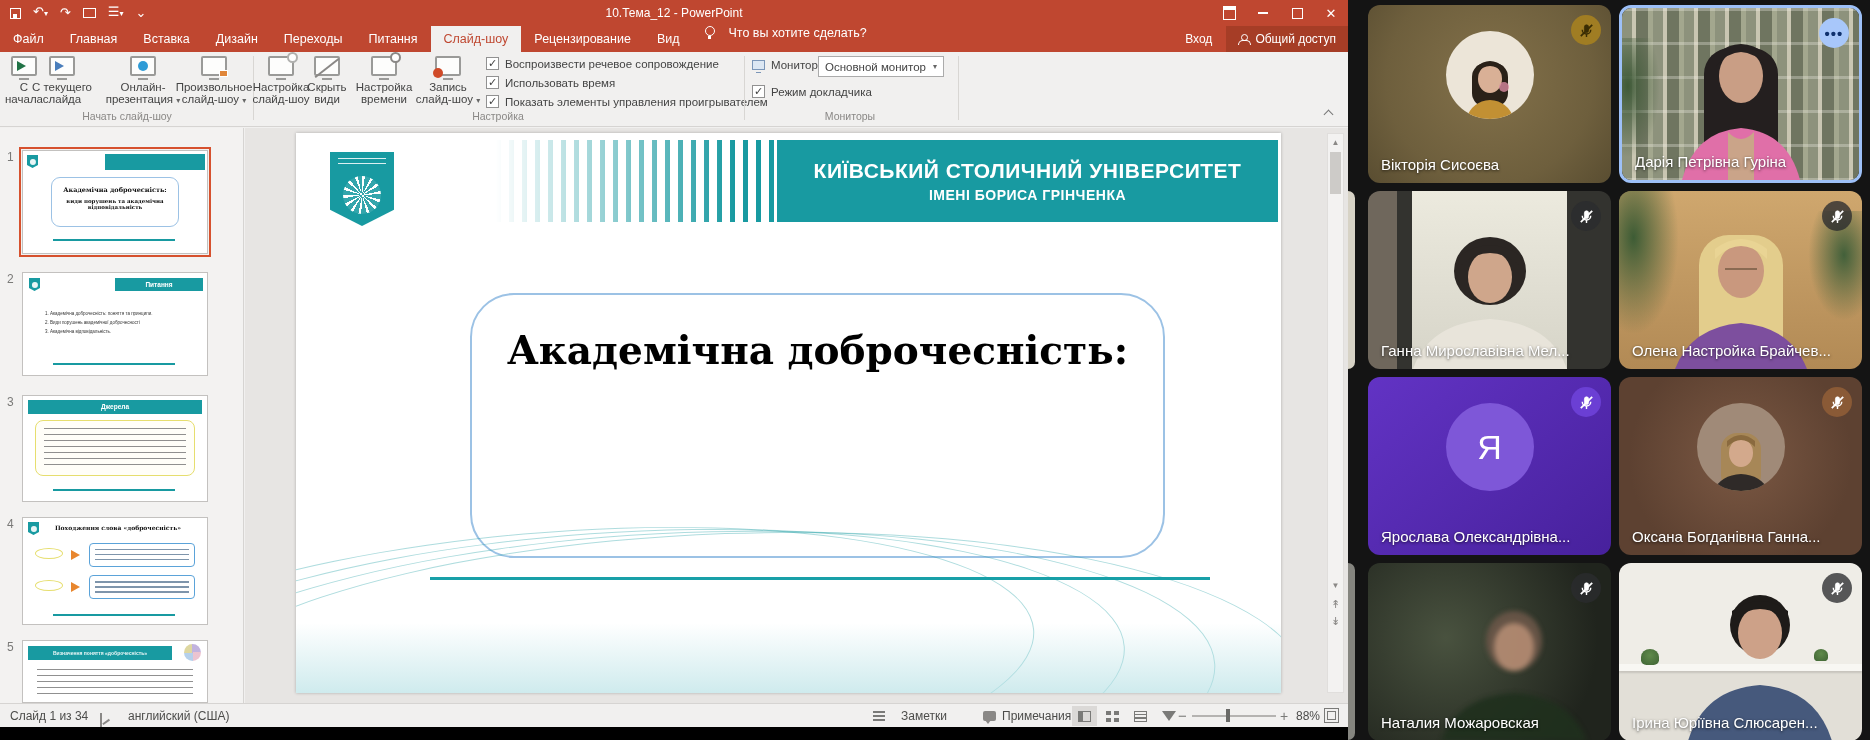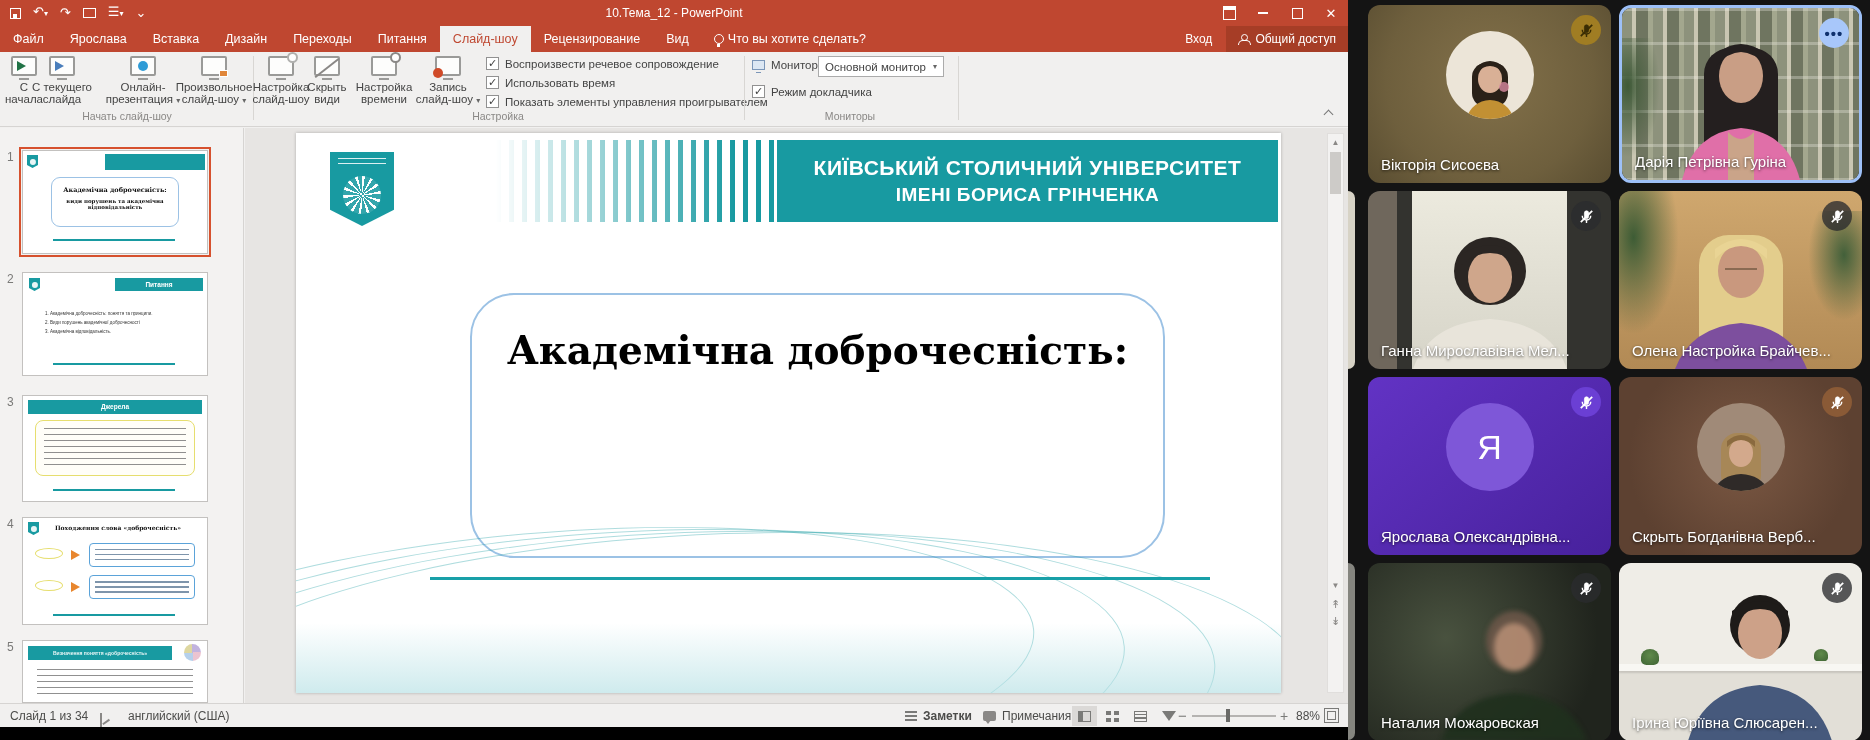--- a/index.html
+++ b/index.html
@@ -20,21 +20,21 @@
   .wc { width:34px; height:26px; display:flex; align-items:center; justify-content:center; color:#fff; font-size:11px; }
   .wc-min::after { content:""; width:10px; height:1.5px; background:#fff; }
   .wc-rest::after { content:""; width:9px; height:9px; border:1.5px solid #fff; }
   .wc-ribb::after { content:""; width:11px; height:9px; border:1.5px solid #fff; border-top-width:4px; }
   .wc-close { font-size:13px; }
 
   
   .tabs { position:absolute; left:0; top:26px; width:1348px; height:26px; background:#bf4730; display:flex; align-items:stretch; font-size:12.5px; color:#fff; }
   .tab { padding:0 13px; display:flex; align-items:center; cursor:default; }
   .tab.active { background:#f1f0ef; color:#bf4730; }
-  .tellme { display:flex; align-items:center; gap:4px; padding:0 12px; }
+  .tellme { display:flex; gap:14px; padding:0 12px; }
   .bulb { width:10px; height:10px; border:1.5px solid #fff; border-radius:50%; position:relative; }
   .bulb::after { content:""; position:absolute; left:2px; bottom:-4px; width:3px; height:3px; background:#fff; }
   .tabs-right { position:absolute; right:0; top:26px; height:26px; display:flex; align-items:center; color:#fff; font-size:12px; }
   .signin { padding:0 14px; }
   .sharebtn { height:26px; display:flex; align-items:center; gap:6px; padding:0 12px; background:#a63d26; }
   .personicon { width:11px; height:11px; position:relative; }
   .personicon::before { content:""; position:absolute; left:3px; top:0; width:5px; height:5px; border-radius:50%; border:1.3px solid #fff; }
   .personicon::after { content:""; position:absolute; left:0; bottom:0; width:11px; height:4px; border:1.3px solid #fff; border-bottom:none; border-radius:5px 5px 0 0; }
 
   
@@ -85,21 +85,21 @@
 
   
   .canvas { position:absolute; left:245px; top:128px; width:1103px; height:575px; background:#e7e5e3; }
   .slide { position:absolute; left:51px; top:5px; width:985px; height:560px; background:#fff; box-shadow:0 0 3px rgba(0,0,0,.25); overflow:hidden; }
   .shield { position:absolute; left:34px; top:19px; width:64px; height:74px; background:#189aa1; clip-path:polygon(0 0,100% 0,100% 78%,50% 100%,0 78%); }
   .shield .txt { position:absolute; left:8px; top:6px; right:8px; height:8px; background:repeating-linear-gradient(180deg,#fff 0 1.5px, transparent 1.5px 5px); opacity:.85; }
   .shield .star { position:absolute; left:50%; top:58%; transform:translate(-50%,-50%); width:38px; height:38px; border-radius:50%; background:repeating-conic-gradient(#ffffff 0 9deg, rgba(255,255,255,.12) 9deg 26deg); }
   .stripes { position:absolute; left:200px; top:7px; width:281px; height:82px; background:repeating-linear-gradient(90deg,#189aa1 0 5px, transparent 5px 13px); -webkit-mask-image:linear-gradient(90deg,transparent 0, #000 85%); mask-image:linear-gradient(90deg,transparent 0, #000 85%); }
   .orgblock { position:absolute; left:481px; top:7px; width:501px; height:82px; background:#189aa1; color:#fff; display:flex; flex-direction:column; align-items:center; justify-content:center; gap:4px; }
   .org1 { font-size:21px; font-weight:bold; letter-spacing:.5px; }
-  .org2 { font-size:19px; font-weight:bold; letter-spacing:.5px; }
+  .org2 { font-size:14px; font-weight:bold; letter-spacing:.5px; }
   .titlebox { position:absolute; left:174px; top:160px; width:695px; height:265px; border:2px solid #9cc2e5; border-radius:44px; background:#fff; text-align:center; padding-top:32px; }
   .tl1 { font-family:"DejaVu Serif","Liberation Serif",serif; font-weight:bold; font-size:39px; color:#000; }
   .tl2 { font-family:"DejaVu Serif","Liberation Serif",serif; font-weight:bold; font-size:28px; color:#000; margin-top:30px; line-height:42px; }
   .underline { position:absolute; left:134px; top:444px; width:780px; height:3px; background:#18a0a8; }
   .wave { position:absolute; border:1px solid rgba(24,154,161,.35); border-radius:50%; }
   .w1 { left:-260px; bottom:-120px; width:1000px; height:280px; transform:rotate(-5deg); }
   .w2 { left:-220px; bottom:-140px; width:1050px; height:300px; transform:rotate(-4deg); }
   .w3 { left:-180px; bottom:-160px; width:1100px; height:320px; transform:rotate(-3deg); }
   .w4 { left:-140px; bottom:-180px; width:1150px; height:340px; transform:rotate(-2deg); }
   .slidefade { position:absolute; left:0; right:0; bottom:0; height:70px; background:linear-gradient(180deg, rgba(190,229,232,0), rgba(181,224,228,.65)); }
@@ -199,21 +199,21 @@
       <div class="wctr">
         <div class="wc wc-ribb"></div>
         <div class="wc wc-min"></div>
         <div class="wc wc-rest"></div>
         <div class="wc wc-close">✕</div>
       </div>
     </div>
 
     <div class="tabs">
       <div class="tab">Файл</div>
-      <div class="tab">Ярослава</div>
+      <div class="tab">Главная</div>
       <div class="tab">Вставка</div>
       <div class="tab">Дизайн</div>
       <div class="tab">Переходы</div>
       <div class="tab">Питання</div>
       <div class="tab active">Слайд-шоу</div>
       <div class="tab">Рецензирование</div>
       <div class="tab">Вид</div>
       <div class="tellme">
         <span class="bulb"></span>
         <span>Что вы хотите сделать?</span>
@@ -409,21 +409,21 @@
         <div class="pgbtn" style="top:462px;">↟</div>
         <div class="pgbtn" style="top:479px;">↡</div>
       </div>
     </div>
 
     <div class="sbar">
       <span class="it" style="left:10px;">Слайд 1 из 34</span>
       <span class="it" style="left:100px;"><span class="noteicon"></span></span>
       <span class="it" style="left:128px;">английский (США)</span>
 
-      <span class="it" style="left:905px;display:flex;gap:6px;font-weight:bold;">
+      <span class="it" style="left:873px;display:flex;gap:16px;">
         <span style="width:12px;height:2px;background:#7a7a78;margin-top:11px;box-shadow:0 4px 0 #7a7a78, 0 -4px 0 #7a7a78;"></span>
         <span>Заметки</span>
       </span>
       <span class="it" style="left:983px;display:flex;gap:6px;">
         <span class="cmticon"></span>
         <span>Примечания</span>
       </span>
       <span class="viewbtn on" style="left:1072px;">
           <span class="vb-norm"></span>
         </span>
@@ -550,21 +550,21 @@
         </svg>
       </div>
       <div class="mic">
         <svg viewBox="0 0 24 24" fill="currentColor" stroke="currentColor">
             <rect x="9" y="4" width="6" height="11" rx="3"></rect>
             <path d="M6 11a6 6 0 0 0 12 0" fill="none" stroke-width="2"></path>
             <line x1="12" y1="17" x2="12" y2="21" stroke-width="2"></line>
             <line x1="4" y1="20" x2="20" y2="4" stroke-width="2.5"></line>
           </svg>
       </div>
-      <div class="pname">Скрыть Богданівна Верб...</div>
+      <div class="pname">Оксана Богданівна Ганна...</div>
     </div>
 
     <div class="tile p7" style="left:20px;top:563px;">
       <svg class="psvg" width="190" height="150" viewBox="0 0 190 150" style="left:60%;">
         <ellipse cx="95" cy="50" rx="28" ry="30" fill="#6a5648"></ellipse>
         <ellipse cx="95" cy="56" rx="20" ry="24" fill="#b78d74"></ellipse>
         <path d="M22 150 Q38 106 95 102 Q152 106 168 150 Z" fill="#20301e"></path>
       </svg>
       <div class="mic">
         <svg viewBox="0 0 24 24" fill="currentColor" stroke="currentColor">

